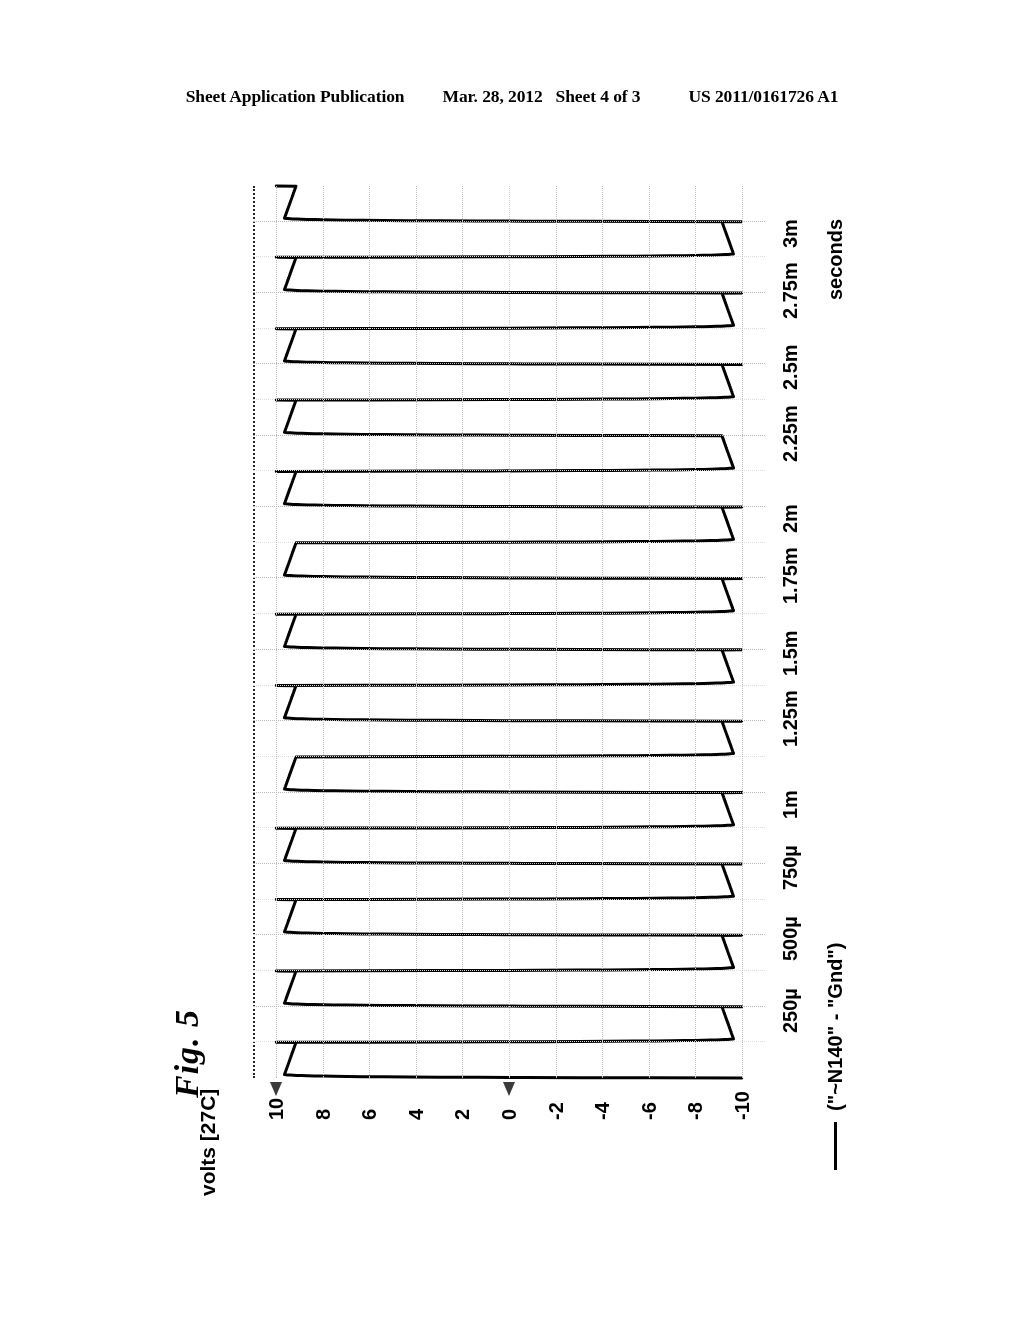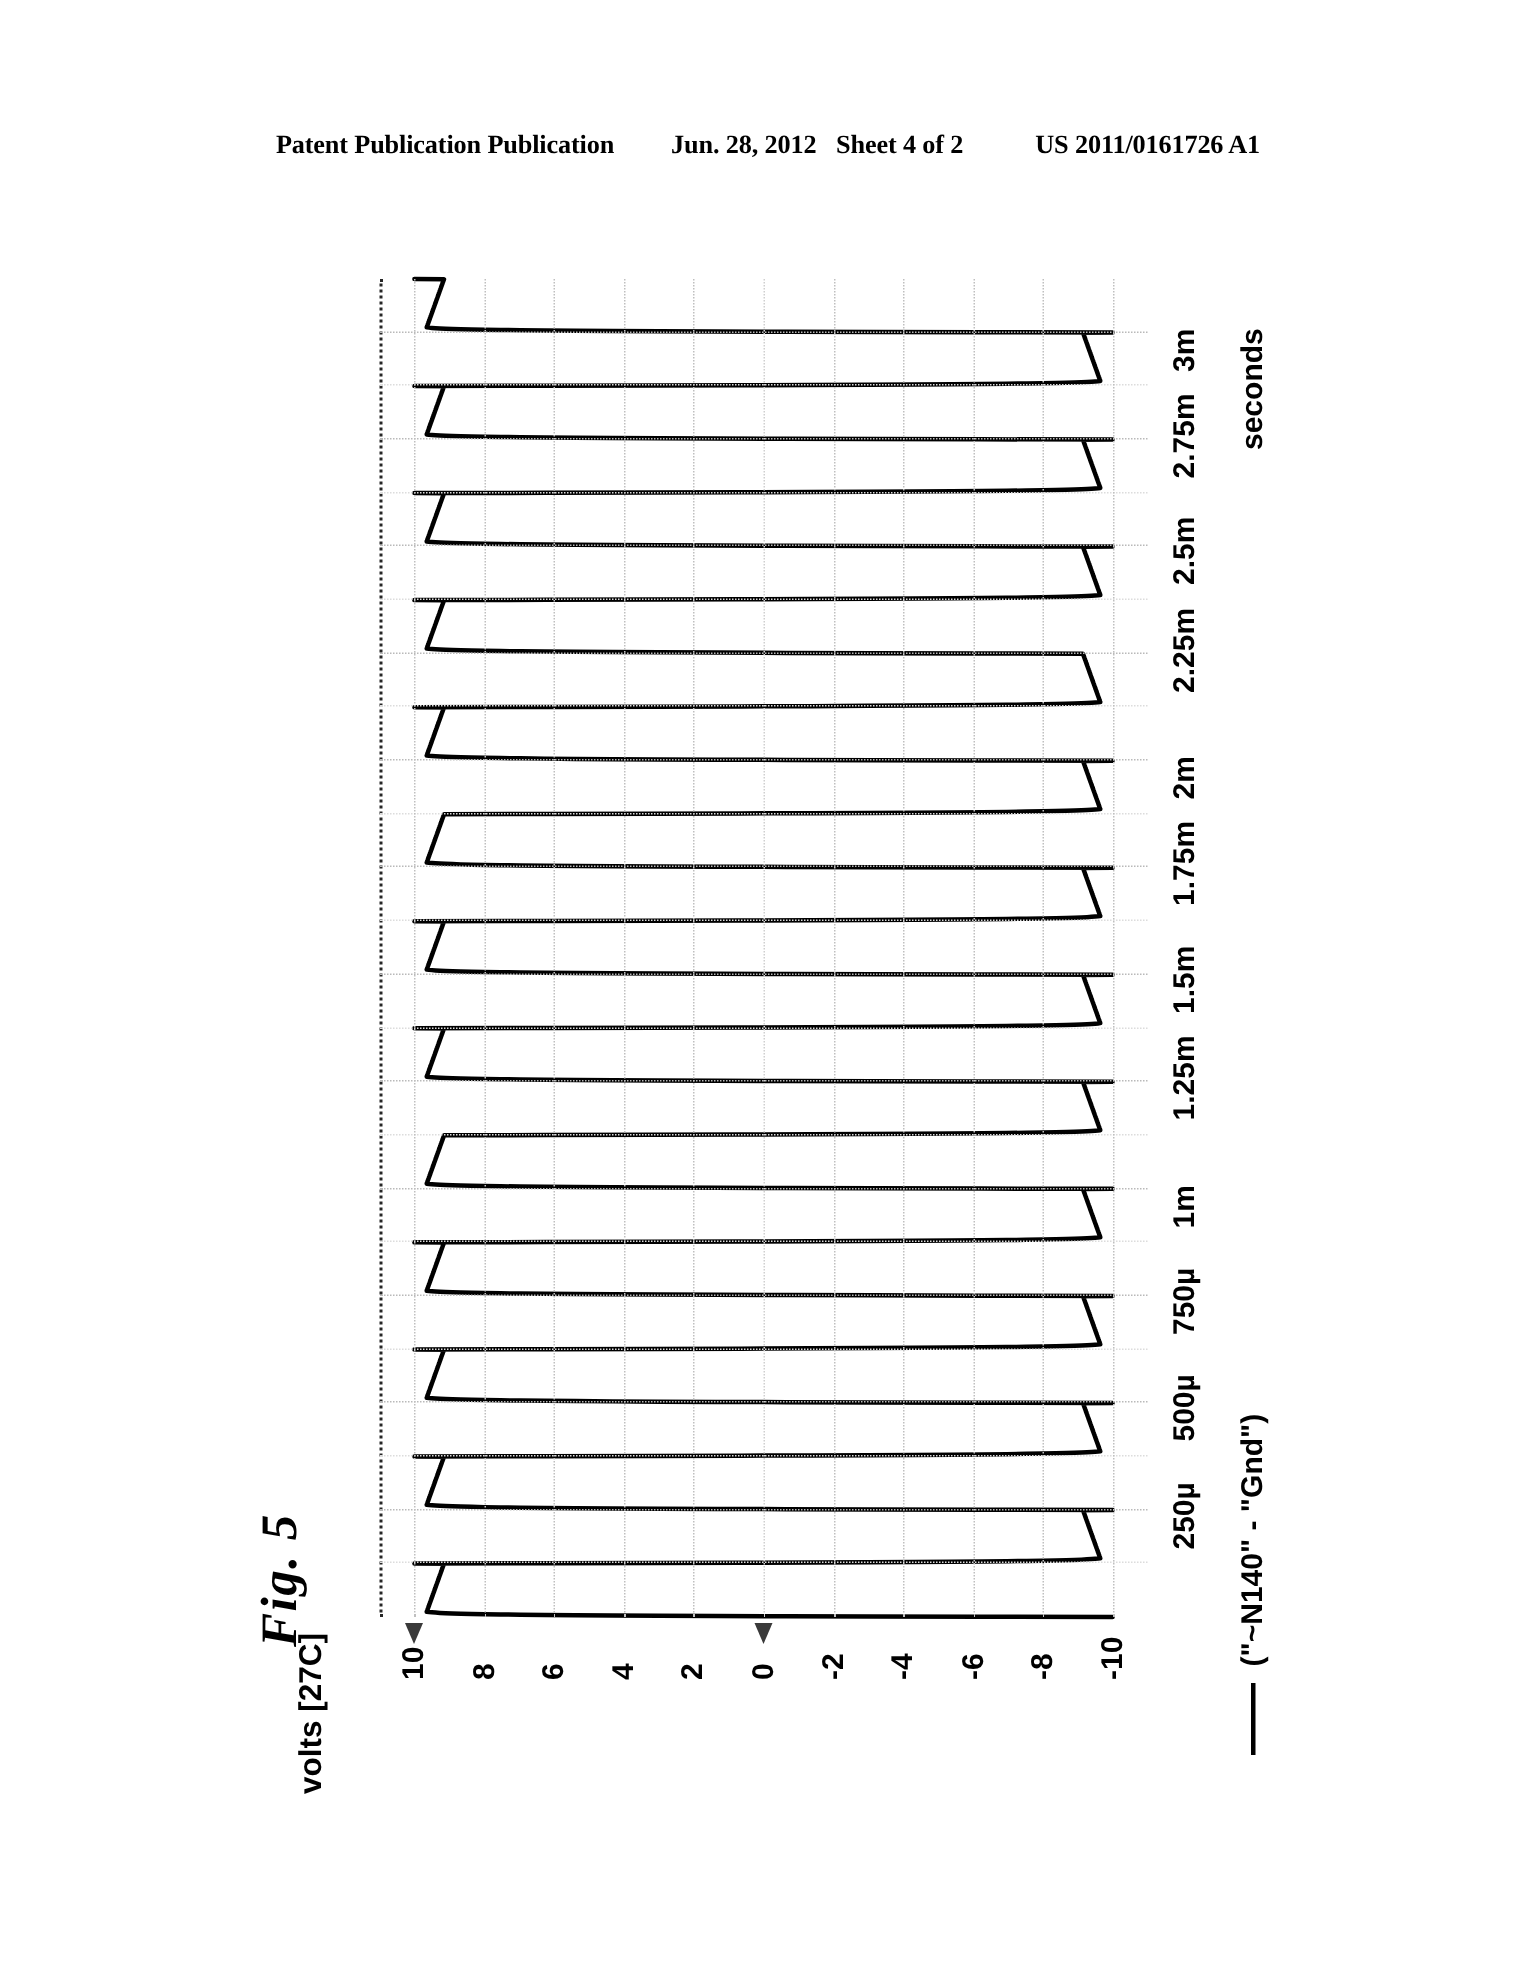--- a/index.html
+++ b/index.html
@@ -154,25 +154,25 @@
     width:0;height:0;
     border-left:6px solid transparent;
     border-right:6px solid transparent;
     border-top:14px solid #3a3a3a;
   }
 </style>
 </head>
 <body>
 
 <div id="pub-header">
-  <span class="seg">Patent Publication Publication</span>
+  <span class="seg">Sheet Application Publication</span>
   <span class="gap1"></span>
-  <span class="seg">Jun. 28, 2012</span>
+  <span class="seg">Mar. 28, 2012</span>
   <span class="gap2"></span>
-  <span class="seg">Sheet 4 of 2</span>
+  <span class="seg">Sheet 4 of 3</span>
   <span class="gap3"></span>
   <span class="seg">US 2011/0161726 A1</span>
 </div>
 
 <div id="fig-label">Fig. 5</div>
 
 <div id="yaxis-title">volts [27C]</div>
 
 <div id="xaxis-title">seconds</div>
 

